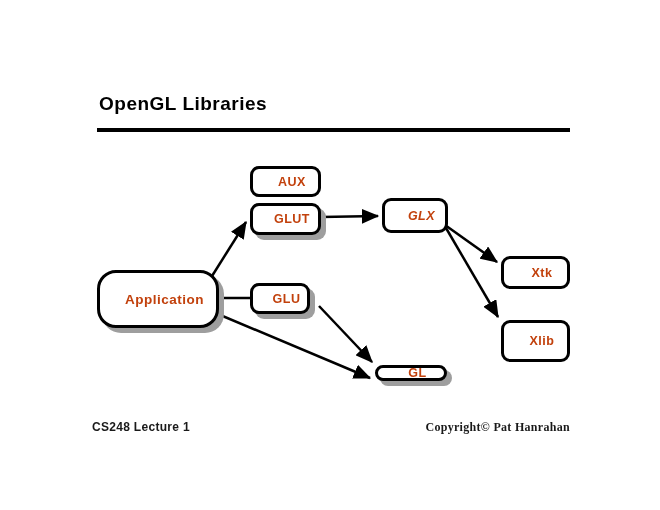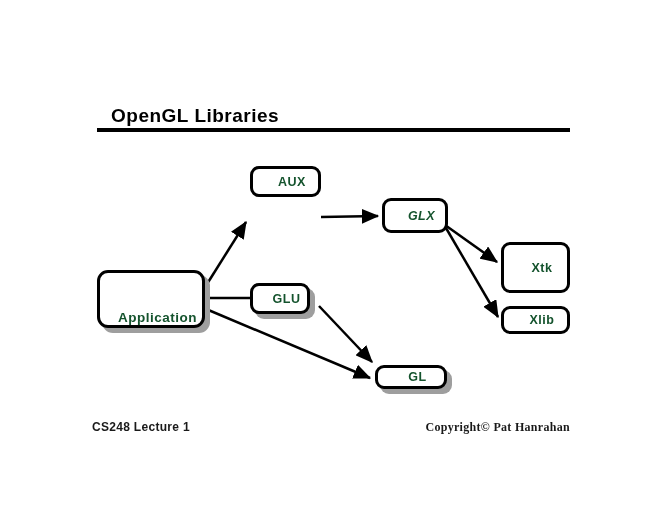--- a/index.html
+++ b/index.html
@@ -12,21 +12,21 @@
     width: 660px;
     height: 510px;
     background: #ffffff;
     overflow: hidden;
     font-family: "Liberation Sans", sans-serif;
   }
   .title {
     position: absolute;
     left: 99px;
     top: 93px;
-    margin: 12px;
+    margin: 0;
     font-size: 19px;
     font-weight: bold;
     letter-spacing: 0.5px;
     color: #000000;
     white-space: nowrap;
   }
   .rule {
     position: absolute;
     left: 97px;
     top: 128px;
@@ -45,35 +45,35 @@
     position: absolute;
     box-sizing: border-box;
     border: 3px solid #000000;
     border-radius: 9px;
     background: #ffffff;
     display: flex;
     align-items: center;
     justify-content: center;
     font-weight: bold;
     font-size: 12.5px;
-    color: #14532d;
+    color: #c2410c;
     letter-spacing: 0.5px;
     padding-left: 13px;
   }
   .node.shadow {
     box-shadow: 5px 5px 0 #9e9e9e;
   }
   .node-aux         { left: 250px; top: 166px; width: 71px;  height: 31px; }
   .node-glut        { left: 250px; top: 203px; width: 71px;  height: 32px; }
   .node-glx         { left: 382px; top: 198px; width: 66px;  height: 35px; font-style: italic; }
-  .node-xtk         { left: 501px; top: 242px; width: 69px;  height: 51px; }
-  .node-xlib        { left: 501px; top: 306px; width: 69px;  height: 28px; }
-  .node-application { left: 97px;  top: 270px; width: 108px; height: 58px; font-size: 13.5px; border-radius: 11px; align-items: flex-end; }
+  .node-xtk         { left: 501px; top: 256px; width: 69px;  height: 33px; }
+  .node-xlib        { left: 501px; top: 320px; width: 69px;  height: 42px; }
+  .node-application { left: 97px;  top: 270px; width: 122px; height: 58px; font-size: 13.5px; border-radius: 19px; }
   .node-glu         { left: 250px; top: 283px; width: 60px;  height: 31px; }
-  .node-gl          { left: 375px; top: 365px; width: 72px;  height: 24px; }
+  .node-gl          { left: 375px; top: 365px; width: 72px;  height: 16px; }
   .footer {
     position: absolute;
     top: 420px;
     font-size: 12px;
     font-weight: bold;
     color: #1a1a1a;
     letter-spacing: 0.3px;
     white-space: nowrap;
   }
   .footer-left  { left: 92px; }
@@ -98,20 +98,23 @@
     <line x1="205" y1="298" x2="250" y2="298" stroke="#000000" stroke-width="2.5"></line>
     <line x1="206" y1="309" x2="370" y2="378" stroke="#000000" stroke-width="2.5" marker-end="url(#ah)"></line>
     <line x1="319" y1="306" x2="372" y2="362" stroke="#000000" stroke-width="2.5" marker-end="url(#ah)"></line>
     <line x1="445" y1="225" x2="497" y2="262" stroke="#000000" stroke-width="2.5" marker-end="url(#ah)"></line>
     <line x1="446" y1="228" x2="498" y2="317" stroke="#000000" stroke-width="2.5" marker-end="url(#ah)"></line>
   </svg>
 
   <div class="node node-aux">
     <span>AUX</span>
   </div>
+  <div class="node node-glut shadow">
+    <span>GLUT</span>
+  </div>
   <div class="node node-glx">
     <span>GLX</span>
   </div>
   <div class="node node-xtk">
     <span>Xtk</span>
   </div>
   <div class="node node-xlib">
     <span>Xlib</span>
   </div>
   <div class="node node-application shadow">

